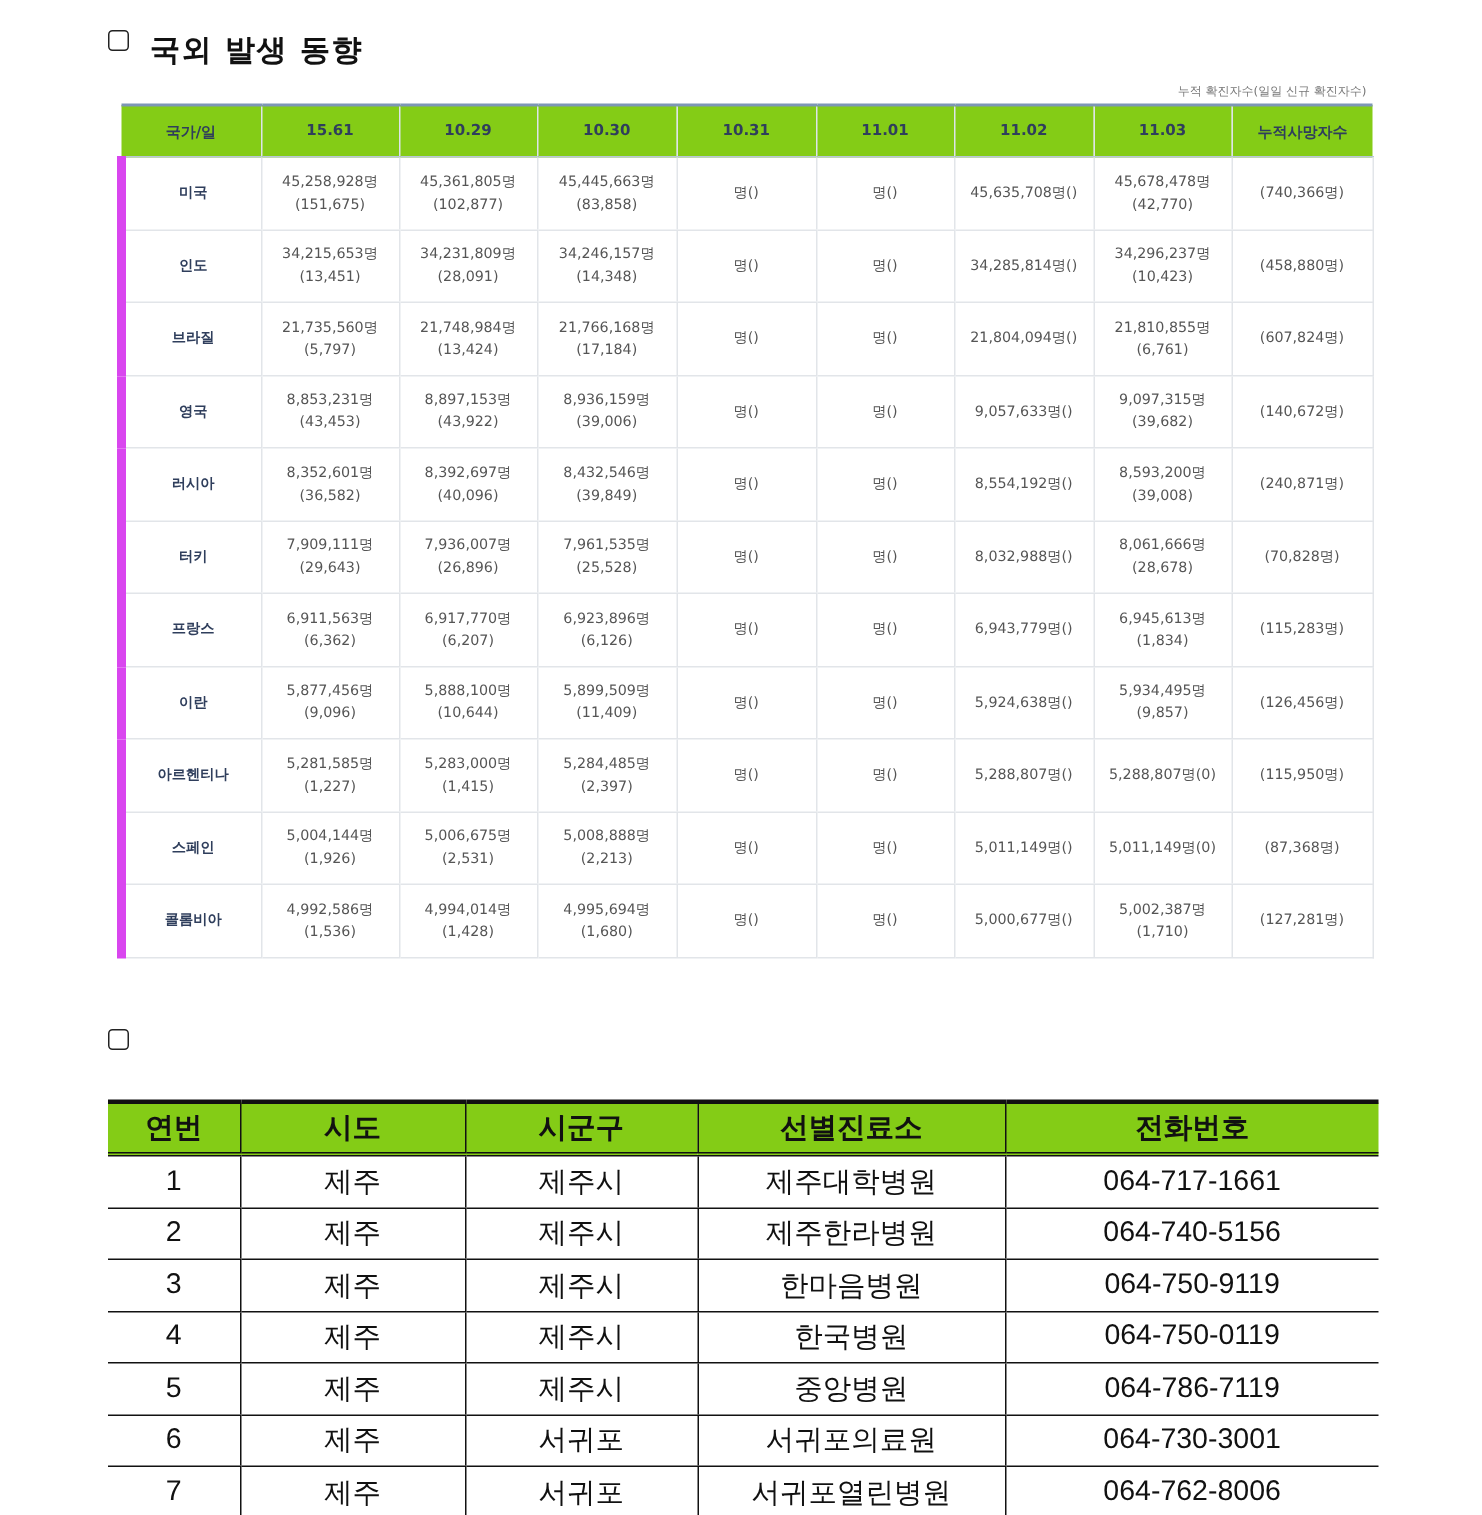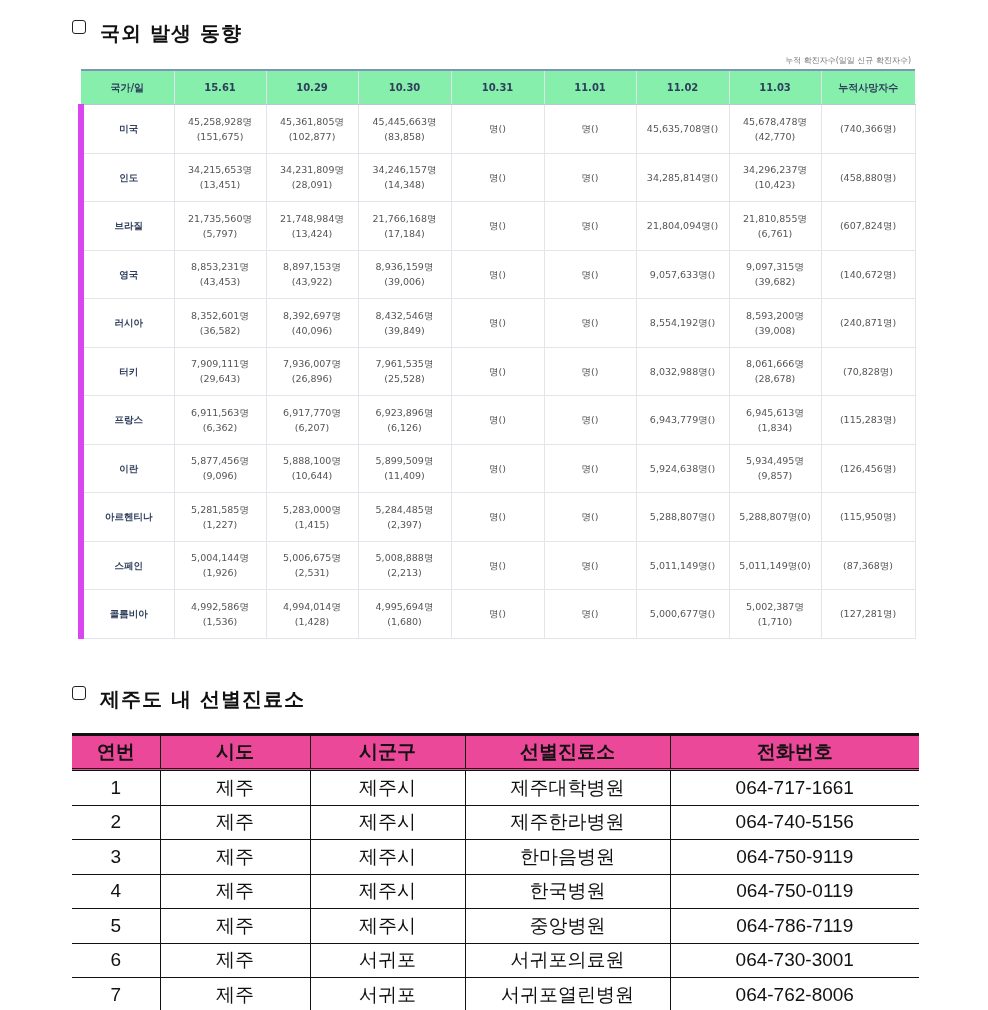--- a/index.html
+++ b/index.html
@@ -21,41 +21,41 @@
   .note {
     position: absolute; right: 77px; top: 55px;
     font-size: 8px; color: #777;
   }
   table.intl {
     position: absolute; left: 78px; top: 69px; width: 834px;
     border-collapse: collapse; table-layout: fixed;
     font-size: 9.5px; color: #555;
   }
   table.intl th {
-    background: #86efac; color: #2f3e5c; font-weight: bold; height: 31px;
+    background: #84cc16; color: #2f3e5c; font-weight: bold; height: 31px;
     border-top: 2px solid #7d96b5; border-bottom: 1px solid #b9c7d8;
     border-left: 1px solid #dde3ea; font-size: 10px;
   }
   table.intl th:first-child { border-left: none; }
   table.intl td {
     height: 45.5px; text-align: center; vertical-align: middle;
     border-bottom: 1px solid #e2e5e9; border-left: 1px solid #e2e5e9;
     line-height: 15px;
   }
   table.intl td:first-child { border-left: 6px solid #d946ef; color: #2f3e5c; font-weight: bold; }
   table.intl td:last-child { border-right: 1px solid #e2e5e9; }
   table.intl td span { display: block; }
 
   table.clinic {
     position: absolute; left: 72px; top: 733px; width: 847px;
     border-collapse: collapse; table-layout: fixed;
     font-family: "Liberation Sans", "DejaVu Sans", sans-serif;
   }
   table.clinic th {
-    background: #ec4899; font-size: 19px; font-weight: bold; color: #111;
+    background: #84cc16; font-size: 19px; font-weight: bold; color: #111;
     height: 30px; border-top: 3px solid #111; border-bottom: 3px double #111;
     border-left: 1px solid #111;
   }
   table.clinic th:first-child { border-left: none; }
   table.clinic td {
     height: 31.5px; text-align: center; font-size: 19px; color: #111;
     border-bottom: 1px solid #111; border-left: 1px solid #111;
   }
   table.clinic td:first-child { border-left: none; }
   table.clinic tr:last-child td { border-bottom: 3px solid #111; }
@@ -433,21 +433,20 @@
         </td>
         <td>
           <span>(127,281명)</span>
         </td>
       </tr>
     </tbody>
 </table>
 
 <div class="section-title" id="title2">
   <span class="box"></span>
-  <span>제주도 내 선별진료소</span>
 </div>
 
 <table class="clinic">
   <colgroup>
     <col style="width:88px">
       <col style="width:150px">
       <col style="width:155px">
       <col style="width:205px">
       <col style="width:249px">
   </colgroup>

